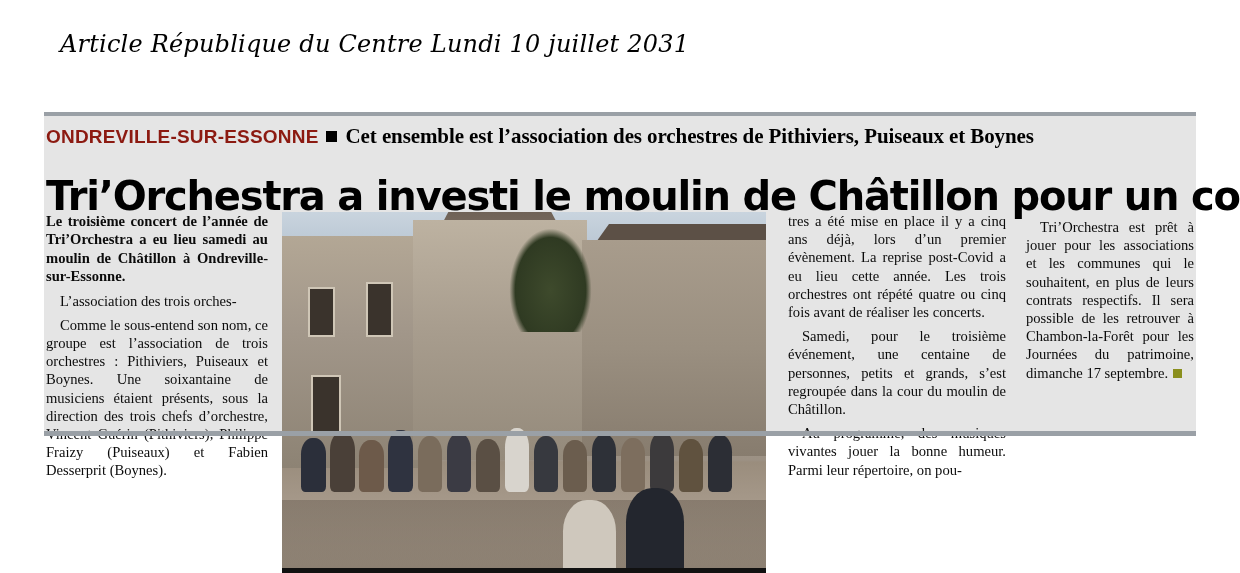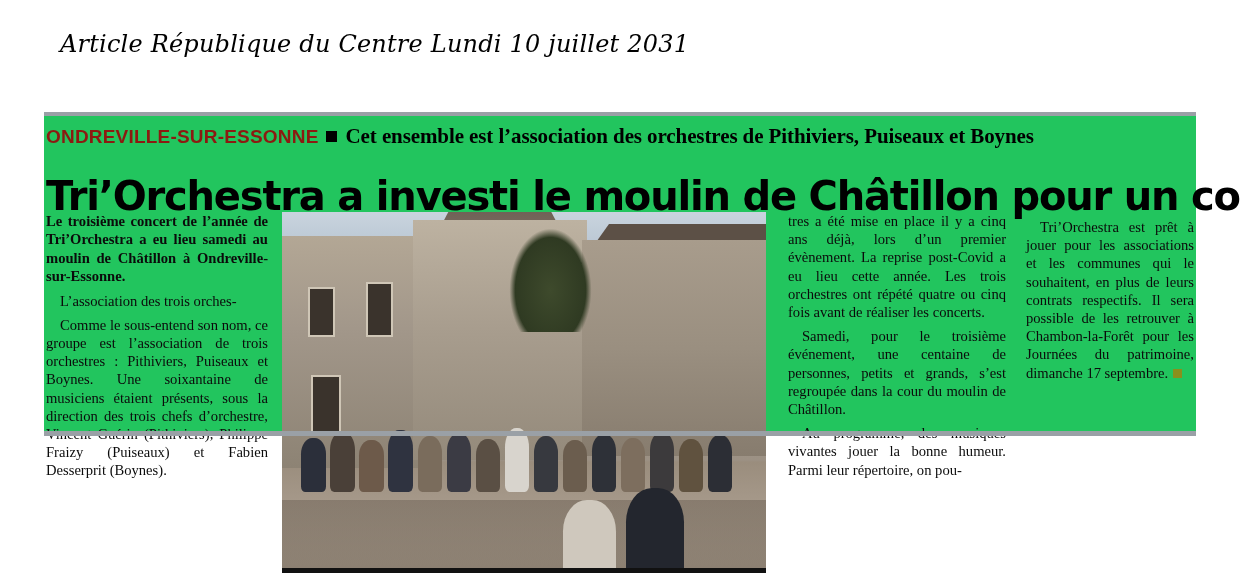--- a/index.html
+++ b/index.html
@@ -35,21 +35,21 @@
     white-space: nowrap;
   }
 
   
   .clipping {
     position: absolute;
     left: 44px;
     top: 112px;
     width: 1152px;
     height: 324px;
-    background: #22c55e;
+    background: #e5e5e5;
   }
 
   .rule-top {
     position: absolute;
     left: 0;
     top: 0;
     width: 1152px;
     height: 4px;
     background: #9aa0a6;
   }

